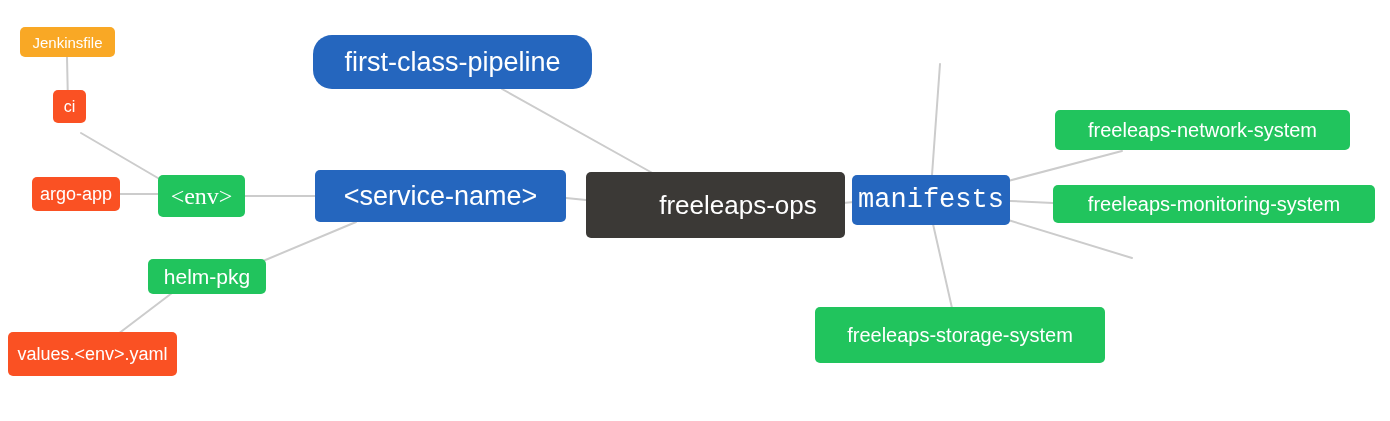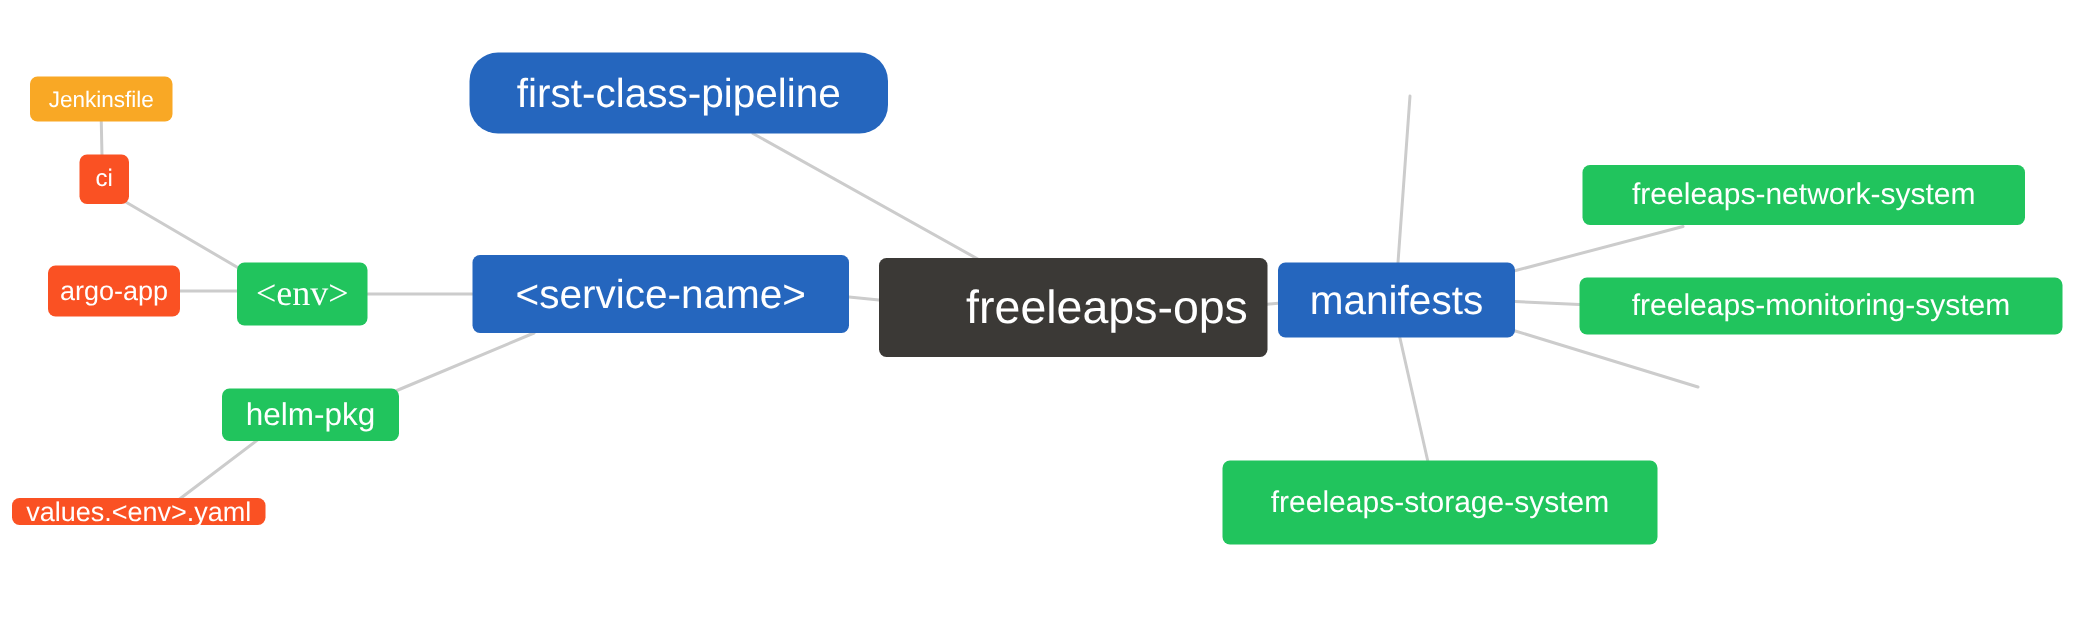--- a/index.html
+++ b/index.html
@@ -36,30 +36,30 @@
     white-space: nowrap;
     box-sizing: border-box;
     cursor: default;
   }
   .c-orange { background: var(--orange); }
   .c-red    { background: var(--red); }
   .c-green  { background: var(--green); }
   .c-blue   { background: var(--blue); }
   .c-dark   { background: var(--dark); }
 
-  .n-jenkinsfile        { left: 20px;   top: 27px;  width: 95px;  height: 30px; font-size: 15px; margin-top: 24px; }
-  .n-ci                 { left: 53px;   top: 103px; width: 33px;  height: 33px; font-size: 16px; }
+  .n-jenkinsfile        { left: 20px;   top: 27px;  width: 95px;  height: 30px; font-size: 15px; }
+  .n-ci                 { left: 53px;   top: 90px; width: 33px;  height: 33px; font-size: 16px; }
   .n-argo-app           { left: 32px;   top: 177px; width: 88px;  height: 34px; font-size: 18px; }
   .n-env                { left: 158px;  top: 175px; width: 87px;  height: 42px; font-size: 24px; font-family: Liberation Serif, serif; }
   .n-helm-pkg           { left: 148px;  top: 259px; width: 118px; height: 35px; font-size: 21px; }
-  .n-values-env-yaml    { left: 8px;    top: 332px; width: 169px; height: 18px; font-size: 18px; }
+  .n-values-env-yaml    { left: 8px;    top: 332px; width: 169px; height: 44px; font-size: 18px; }
   .n-service-name       { left: 315px;  top: 170px; width: 251px; height: 52px; font-size: 27px; }
   .n-first-class-pipeline{ left: 313px; top: 35px;  width: 279px; height: 54px; font-size: 27px; border-radius: 19px; }
-  .n-freeleaps-ops      { left: 586px;  top: 172px; width: 259px; height: 66px; font-size: 31px; padding-left: 45px; }
-  .n-manifests          { left: 852px;  top: 175px; width: 158px; height: 50px; font-size: 27px; }
+  .n-freeleaps-ops      { left: 586px;  top: 172px; width: 259px; height: 66px; font-size: 26px; padding-left: 45px; }
+  .n-manifests          { left: 852px;  top: 175px; width: 158px; height: 50px; font-size: 27px; font-family: Liberation Mono, monospace; }
   .n-devops-system      { left: 798px;  top: 27px;  width: 287px; height: 36px; font-size: 20px; }
   .n-network-system     { left: 1055px; top: 110px; width: 295px; height: 40px; font-size: 20px; }
   .n-monitoring-system  { left: 1053px; top: 185px; width: 322px; height: 38px; font-size: 20px; }
   .n-controls-system    { left: 1060px; top: 257px; width: 295px; height: 38px; font-size: 20px; }
   .n-storage-system     { left: 815px;  top: 307px; width: 290px; height: 56px; font-size: 20px; }
 </style>
 </head>
 <body>
 
 <div class="canvas">

